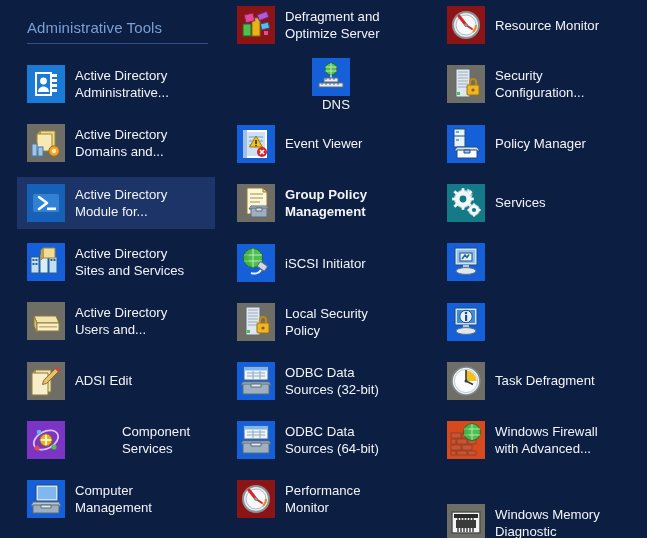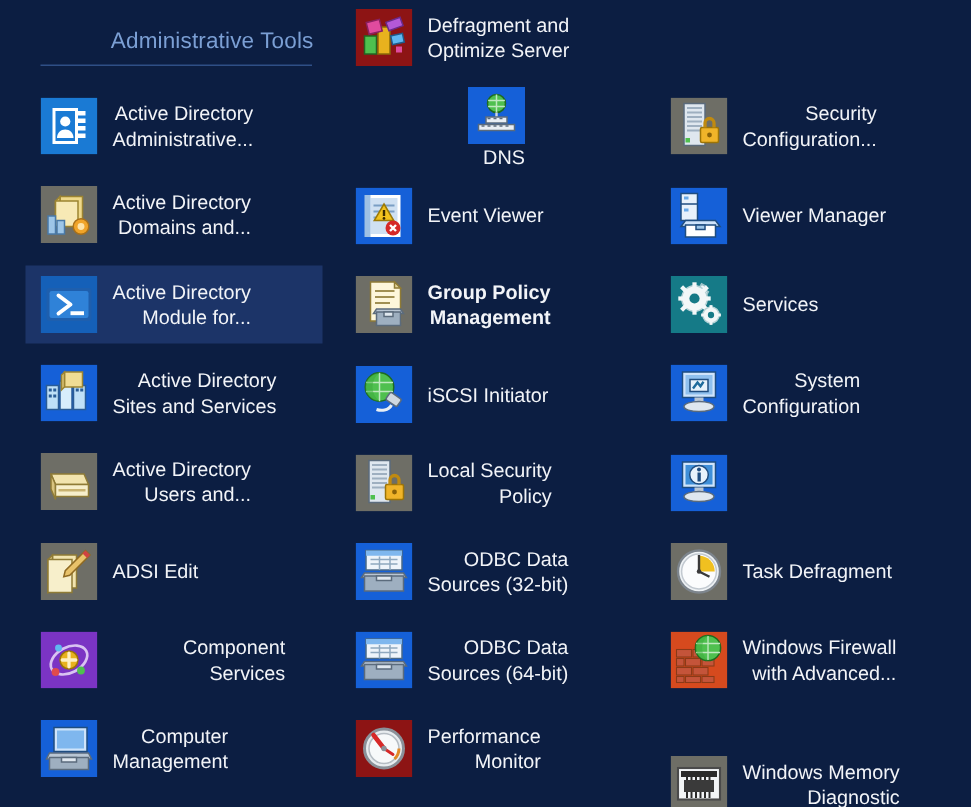--- a/index.html
+++ b/index.html
@@ -13,21 +13,20 @@
     overflow: hidden;
     font-family: "Liberation Sans", sans-serif;
     -webkit-font-smoothing: antialiased;
   }
 
   #screen {
     position: relative;
     width: 535px;
     height: 538px;
     background: #0c1e42;
-    text-align: right;
   }
 
   
   .group-header {
     position: absolute;
     left: 27px;
     top: 18px;
     width: 182px;
   }
   .group-title {
@@ -352,20 +351,34 @@
             <path d="M19 19l6 4" stroke="#d62828" stroke-width="2" stroke-linecap="round"></path>
             <circle cx="19" cy="19" r="1.8" fill="#8a9199"></circle>
             <path d="M26 26a10 10 0 0 0 3-7" stroke="#e08a28" stroke-width="2" fill="none"></path>
           </svg>
         </span>
         <span class="tile-label">Performance
 Monitor</span>
       </div>
     </div>
   <div class="col" id="col-3">
+      <div class="tile" style="top: -1px;">
+        <span class="tile-icon">
+          <svg width="38" height="38" viewBox="0 0 38 38" xmlns="http://www.w3.org/2000/svg">
+            <rect x="0" y="0" width="38" height="38" fill="#8d1414"></rect>
+            <circle cx="19" cy="19" r="13" fill="#e8ecef" stroke="#8a9199" stroke-width="2"></circle>
+            <circle cx="19" cy="19" r="10" fill="#f7f9fa" stroke="#b5bcc3"></circle>
+            <path d="M19 19L12 10" stroke="#d62828" stroke-width="3" stroke-linecap="round"></path>
+            <path d="M19 19l6 4" stroke="#d62828" stroke-width="2" stroke-linecap="round"></path>
+            <circle cx="19" cy="19" r="1.8" fill="#8a9199"></circle>
+            <path d="M26 26a10 10 0 0 0 3-7" stroke="#e08a28" stroke-width="2" fill="none"></path>
+          </svg>
+        </span>
+        <span class="tile-label">Resource Monitor</span>
+      </div>
       <div class="tile" style="top: 58.3px;">
         <span class="tile-icon">
           <svg width="38" height="38" viewBox="0 0 38 38" xmlns="http://www.w3.org/2000/svg">
             <rect x="0" y="0" width="38" height="38" fill="#6e6e66"></rect>
             <rect x="9" y="4" width="14" height="28" fill="#dfe7ef" stroke="#5b6b7c"></rect>
             <path d="M11 7h10M11 10h10M11 13h10M11 16h10M11 19h10M11 22h10" stroke="#9eafc0" stroke-width="1.2"></path>
             <rect x="10" y="27" width="3" height="3" fill="#4fc04f"></rect>
             <rect x="20" y="20" width="12" height="10" rx="1" fill="#f0b429" stroke="#9c7408"></rect>
             <path d="M23 20v-3a3 3 0 0 1 6 0v3" fill="none" stroke="#c08a10" stroke-width="2.2"></path>
             <circle cx="26" cy="25" r="1.6" fill="#8a6208"></circle>
@@ -380,21 +393,21 @@
             <rect x="0" y="0" width="38" height="38" fill="#1560d8"></rect>
             <rect x="7" y="4" width="11" height="18" fill="#e8f2fb" stroke="#1f4d80"></rect>
             <path d="M7 11h11" stroke="#1f4d80"></path>
             <rect x="9" y="6" width="3" height="2" fill="#6aaae8"></rect>
             <rect x="9" y="14" width="3" height="2" fill="#6aaae8"></rect>
             <path d="M10 22h20l3 4H7z" fill="#cfe4fb" stroke="#1f4d80"></path>
             <path d="M10 25h20v8H10z" fill="#fff" stroke="#1f4d80"></path>
             <path d="M17 25h6v3h-6z" fill="#9ec6e8" stroke="#1f4d80"></path>
           </svg>
         </span>
-        <span class="tile-label">Viewer Manager</span>
+        <span class="tile-label">Policy Manager</span>
       </div>
       <div class="tile" style="top: 176.9px;">
         <span class="tile-icon">
           <svg width="38" height="38" viewBox="0 0 38 38" xmlns="http://www.w3.org/2000/svg">
             <rect x="0" y="0" width="38" height="38" fill="#157a87"></rect>
             <g fill="#f2f7f8" stroke="#9fc4c9" stroke-width="0.8">
               <path d="M16 6l1.6.3.9-1.4 1.8 1-.3 1.6 1.4.9-1 1.8-1.6-.3-.9 1.4-1.8-1 .3-1.6-1.4-.9z" transform="translate(-1 1) scale(1.5) translate(-4 -2)"></path>
             </g>
             <circle cx="16" cy="15" r="8.5" fill="#f2f7f8" stroke="#b5d2d6" stroke-width="1"></circle>
             <circle cx="16" cy="15" r="3.4" fill="#157a87"></circle>
@@ -425,22 +438,20 @@
           <svg width="38" height="38" viewBox="0 0 38 38" xmlns="http://www.w3.org/2000/svg">
             <rect x="0" y="0" width="38" height="38" fill="#1560d8"></rect>
             <path d="M8 5h22v17H8z" fill="#cfe4fb" stroke="#1f4d80"></path>
             <path d="M10 7h18v13H10z" fill="#8fc0ee"></path>
             <rect x="13" y="10" width="12" height="8" fill="#e8f2fb" stroke="#1f4d80"></rect>
             <path d="M15 16l3-4 2 2.5 2-3" stroke="#1f6b9c" stroke-width="1.6" fill="none"></path>
             <path d="M16 22h6v3h-6z" fill="#b9c6d4"></path>
             <ellipse cx="19" cy="28" rx="10" ry="3.4" fill="#dfe7ef" stroke="#5b6b7c"></ellipse>
           </svg>
         </span>
-        <span class="tile-label">System
-Configuration</span>
       </div>
       <div class="tile" style="top: 295.5px;">
         <span class="tile-icon">
           <svg width="38" height="38" viewBox="0 0 38 38" xmlns="http://www.w3.org/2000/svg">
             <rect x="0" y="0" width="38" height="38" fill="#1560d8"></rect>
             <path d="M8 5h22v17H8z" fill="#cfe4fb" stroke="#1f4d80"></path>
             <path d="M10 7h18v13H10z" fill="#3f8fd8"></path>
             <circle cx="19" cy="13.5" r="6.2" fill="#e8f2fb" stroke="#1f4d80"></circle>
             <circle cx="19" cy="10" r="1.3" fill="#1f4d80"></circle>
             <rect x="18" y="12" width="2.2" height="6" fill="#1f4d80"></rect>

